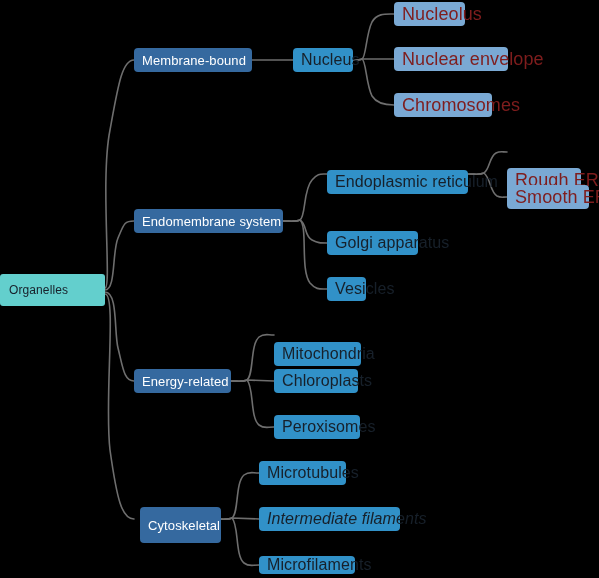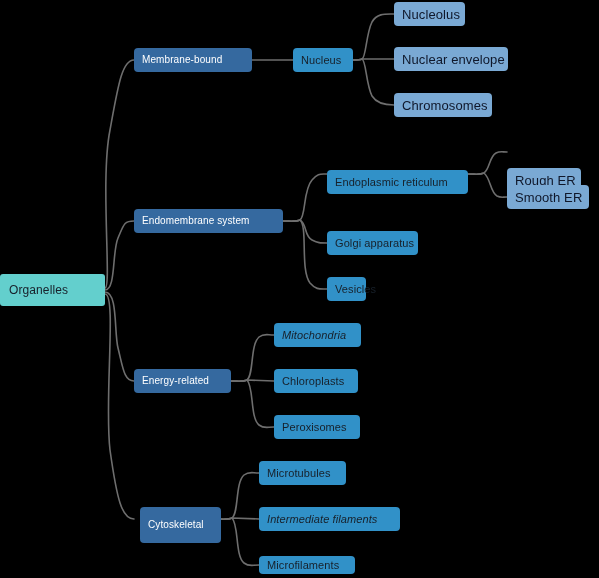--- a/index.html
+++ b/index.html
@@ -39,33 +39,33 @@
   .node-root {
     background: #63cfcd;
     color: #17202a;
     font-size: 12px;
     padding: 0 9px;
     border-radius: 3px;
   }
   .node-l1 {
     background: #35699f;
     color: #ffffff;
-    font-size: 10px;
+    font-size: 13px;
     padding: 0 8px;
   }
   .node-l2 {
     background: #3191c8;
     color: #17202a;
-    font-size: 11px;
+    font-size: 16px;
     padding: 0 8px;
   }
   .node-l3 {
     background: #7aa9d4;
-    color: #0f172a;
-    font-size: 13px;
+    color: #7f1d1d;
+    font-size: 18px;
     padding: 0 8px;
   }
 </style>
 </head>
 <body>
 
 <div id="mindmap">
   <svg id="edge-layer" viewBox="0 0 599 578" xmlns="http://www.w3.org/2000/svg">
       <path d="M 105 288 C 112 288 100 180 110 130 C 118 86 122 60 134 60" fill="none" stroke="#6e6e6e" stroke-width="1.6" stroke-linecap="round"></path>
       <path d="M 105 290 C 116 290 112 252 118 238 C 124 224 124 221 134 221" fill="none" stroke="#6e6e6e" stroke-width="1.6" stroke-linecap="round"></path>
@@ -94,21 +94,21 @@
       <div class="node node-l3" style="left: 394px; top: 2px; width: 71px; height: 24px;">Nucleolus</div>
       <div class="node node-l3" style="left: 394px; top: 47px; width: 114px; height: 24px;">Nuclear envelope</div>
       <div class="node node-l3" style="left: 394px; top: 93px; width: 98px; height: 24px;">Chromosomes</div>
       <div class="node node-l1" style="left: 134px; top: 209px; width: 149px; height: 24px;">Endomembrane system</div>
       <div class="node node-l2" style="left: 327px; top: 162px; width: 141px; height: 24px; margin-top: 8px;">Endoplasmic reticulum</div>
       <div class="node node-l3" style="left: 507px; top: 140px; width: 74px; height: 24px; margin-top: 28px;">Rough ER</div>
       <div class="node node-l3" style="left: 507px; top: 185px; width: 82px; height: 24px;">Smooth ER</div>
       <div class="node node-l2" style="left: 327px; top: 231px; width: 91px; height: 24px;">Golgi apparatus</div>
       <div class="node node-l2" style="left: 327px; top: 277px; width: 39px; height: 24px;">Vesicles</div>
       <div class="node node-l1" style="left: 134px; top: 369px; width: 97px; height: 24px;">Energy-related</div>
-      <div class="node node-l2" style="left: 274px; top: 323px; width: 87px; height: 24px; font-style: italic;">Mitochondria</div>
+      <div class="node node-l2" style="left: 274px; top: 342px; width: 87px; height: 24px;">Mitochondria</div>
       <div class="node node-l2" style="left: 274px; top: 369px; width: 84px; height: 24px;">Chloroplasts</div>
       <div class="node node-l2" style="left: 274px; top: 415px; width: 86px; height: 24px;">Peroxisomes</div>
       <div class="node node-l1" style="left: 140px; top: 507px; width: 81px; height: 36px;">Cytoskeletal</div>
       <div class="node node-l2" style="left: 259px; top: 461px; width: 87px; height: 24px;">Microtubules</div>
       <div class="node node-l2" style="left: 259px; top: 507px; width: 141px; height: 24px; font-style: italic;">Intermediate filaments</div>
       <div class="node node-l2" style="left: 259px; top: 556px; width: 96px; height: 18px;">Microfilaments</div>
     </div>
 </div>
 
 </body></html>

